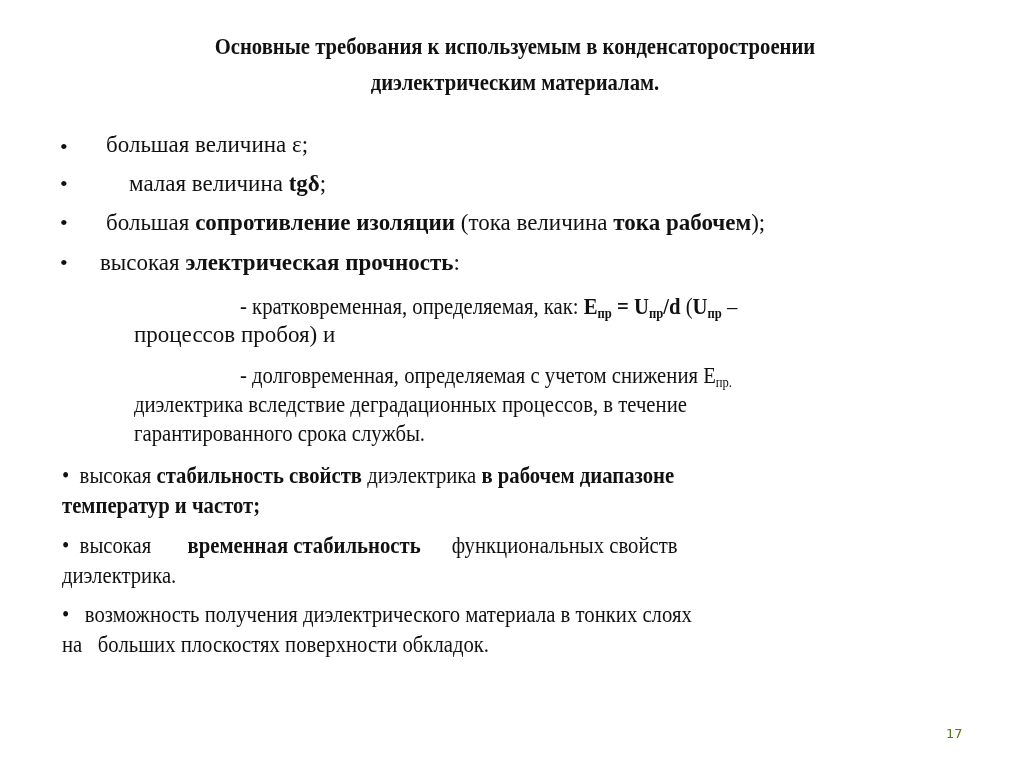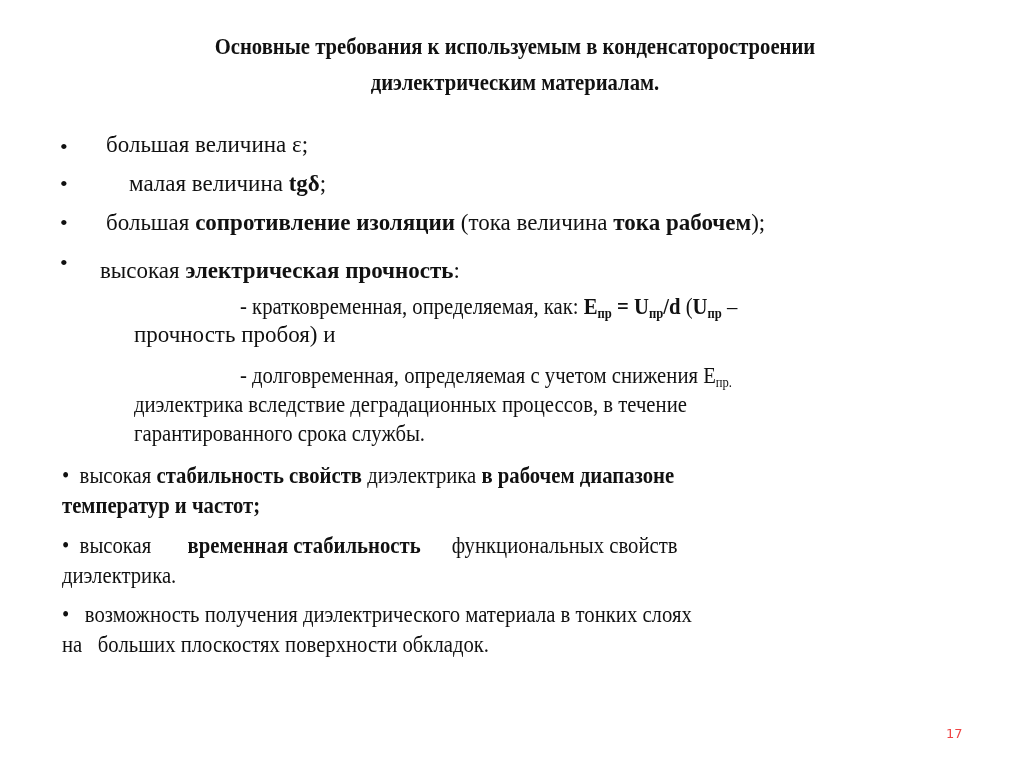--- a/index.html
+++ b/index.html
@@ -8,21 +8,21 @@
   .title { position: absolute; left: 90px; width: 850px; top: 28px; text-align: center;
            font-weight: bold; font-size: 24px; line-height: 36px; transform: scaleX(0.86); transform-origin: center top; }
   .line { position: absolute; font-size: 23px; line-height: 28px; white-space: nowrap; }
   .bul { position: absolute; font-size: 22px; }
   b { font-weight: bold; }
   sub { font-size: 14px; vertical-align: -4px; line-height: 0; }
   .just { position: absolute; left: 62px; width: 918px; font-size: 23px; line-height: 29px;
           text-align: justify; text-align-last: left; }
   .narrow { transform: scaleX(0.9); transform-origin: left top; }
   .pagenum { position: absolute; left: 946px; top: 726px; font-family: "DejaVu Sans", sans-serif;
-             font-size: 13px; color: #ef4444; }
+             font-size: 13px; color: #4d7c0f; }
 </style>
 </head>
 <body>
 
 <div>
   <div class="title">
     <div>Основные требования к используемым в конденсаторостроении</div>
     <div>диэлектрическим материалам.</div>
   </div>
 
@@ -33,28 +33,28 @@
   <div class="line" style="left:106px;top:170px;margin-left:23px;">
     <span>малая величина </span><b>tgδ</b><span>;</span>
   </div>
 
   <span class="bul" style="left:60px;top:210px;">•</span>
   <div class="line" style="left:106px;top:209px;">
     <span>большая </span><b>сопротивление изоляции</b><span> (тока величина </span><b>тока рабочем</b><span>);</span>
   </div>
 
   <span class="bul" style="left:60px;top:250px;">•</span>
-  <div class="line" style="left:100px;top:249px;margin-top:8px;">
+  <div class="line" style="left:100px;top:249px;">
     <span>высокая </span><b>электрическая прочность</b><span>:</span>
   </div>
 
   <div class="line narrow" style="left:240px;top:293px;width:820px;">
     <span>- кратковременная, определяемая, как: </span><b>E</b><sub><b>пр</b></sub><b> = </b><b>U</b><sub><b>пр</b></sub><b>/d</b><span> (</span><b>U</b><sub><b>пр</b></sub><span> –</span>
   </div>
-  <div class="line" style="left:134px;top:321px;">прочность пробоя) и</div>
+  <div class="line" style="left:134px;top:321px;">процессов пробоя) и</div>
 
   <div class="line narrow" style="left:240px;top:362px;">
     <span>- долговременная, определяемая  с учетом снижения E</span><sub>пр.</sub>
   </div>
   <div class="just narrow" style="left:134px;top:390px;width:940px;"><span>диэлектрика вследствие деградационных процессов, в течение</span></div>
   <div class="line narrow" style="left:134px;top:420px;">гарантированного срока службы.</div>
 
   <div class="line narrow" style="left:62px;top:462px;">
     <span>•</span>&nbsp;&nbsp;<span>высокая </span><b>стабильность свойств</b><span> диэлектрика </span><b>в рабочем диапазоне</b>
   </div>

